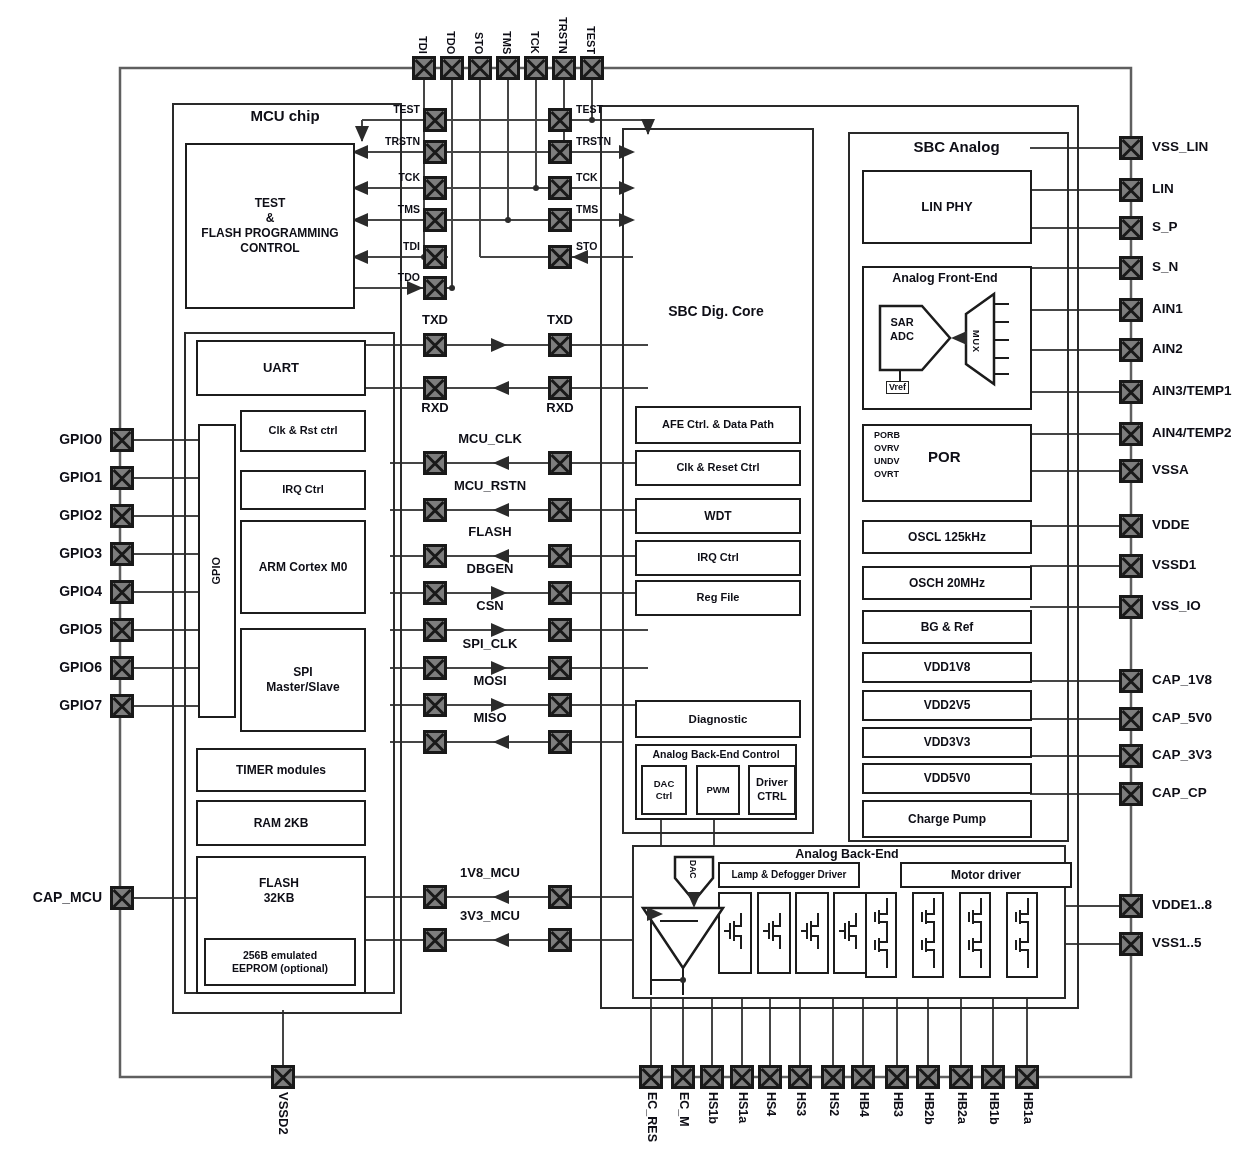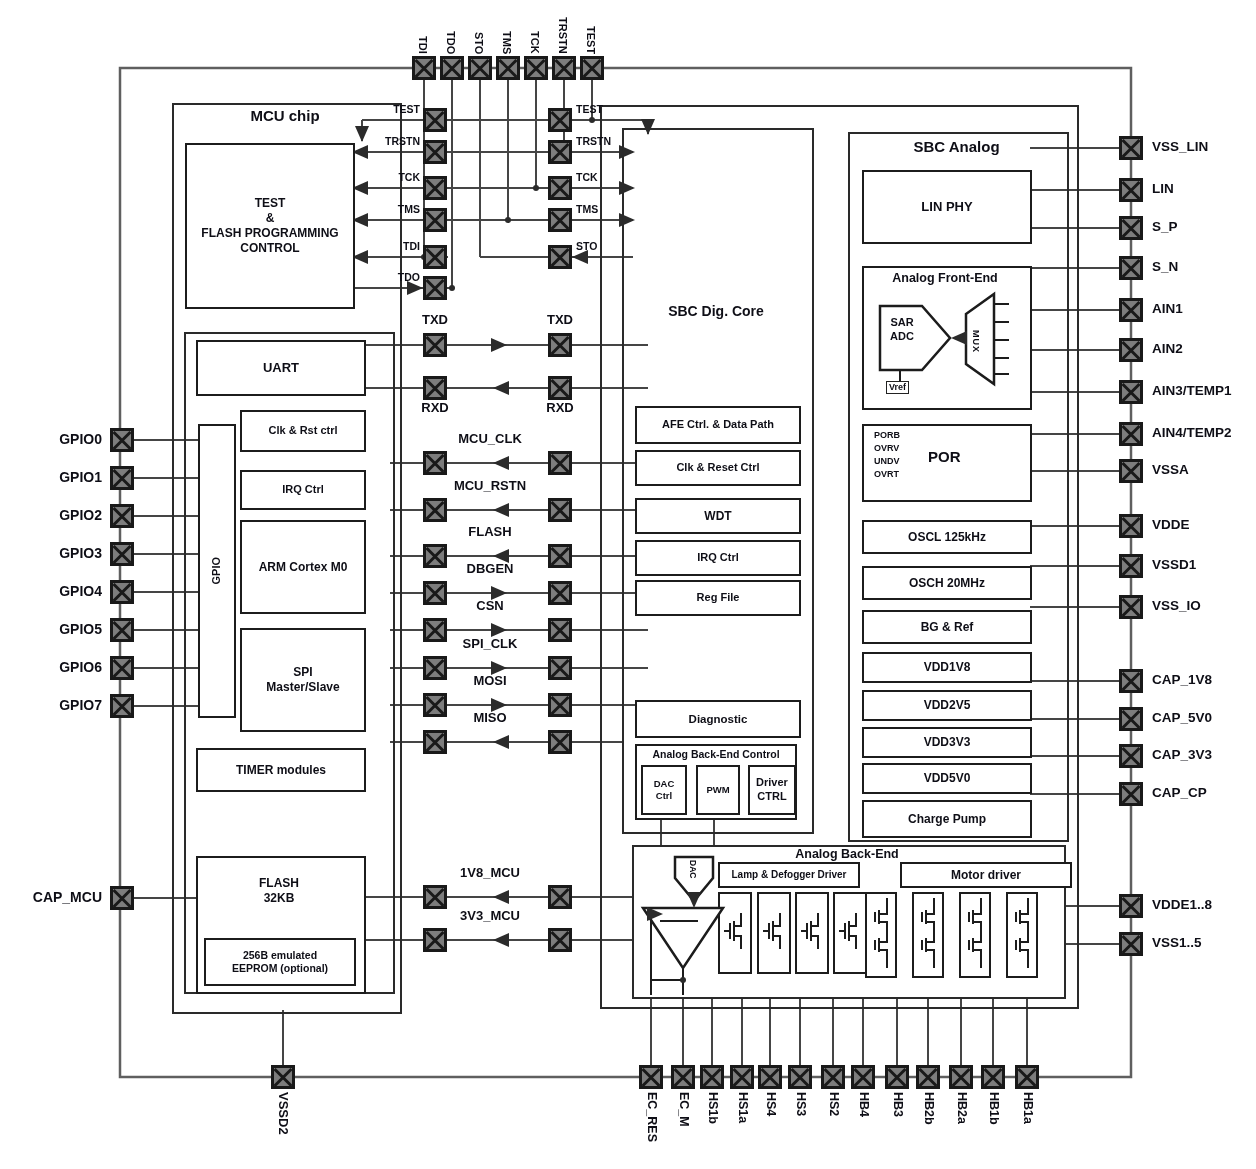--- a/index.html
+++ b/index.html
@@ -118,20 +118,21 @@
 FLASH PROGRAMMING
 CONTROL</div>
 <div class="blk" style="left:196px;top:340px;width:166px;height:52px;font-size:13px">UART</div>
 <div class="blk" style="left:198px;top:424px;width:34px;height:290px"><span class="flip" style="font-size:11px">GPIO</span></div>
 <div class="blk" style="left:240px;top:410px;width:122px;height:38px;font-size:11px">Clk &amp; Rst ctrl</div>
 <div class="blk" style="left:240px;top:470px;width:122px;height:36px;font-size:11px">IRQ Ctrl</div>
 <div class="blk" style="left:240px;top:520px;width:122px;height:90px">ARM Cortex M0</div>
 <div class="blk" style="left:196px;top:748px;width:166px;height:40px">TIMER modules</div>
 <div class="blk" style="left:240px;top:628px;width:122px;height:100px">SPI
 Master/Slave</div>
+<div class="blk" style="left:196px;top:800px;width:166px;height:42px">RAM 2KB</div>
 <div class="blk" style="left:196px;top:856px;width:166px;height:134px"></div>
 <div class="lbl ctr" style="left:196px;top:876px;width:166px;font-size:12px">FLASH
 32KB</div>
 <div class="blk" style="left:204px;top:938px;width:148px;height:44px;font-size:10.5px;z-index:3">256B emulated
 EEPROM (optional)</div>
 
 <div class="lbl ctr" style="left:622px;top:303px;width:188px;font-size:14px">SBC Dig. Core</div>
 <div class="blk" style="left:635px;top:406px;width:162px;height:34px;font-size:11px">AFE Ctrl. &amp; Data Path</div>
 <div class="blk" style="left:635px;top:498px;width:162px;height:32px">WDT</div>
 <div class="blk" style="left:635px;top:450px;width:162px;height:32px;font-size:11px">Clk &amp; Reset Ctrl</div>

